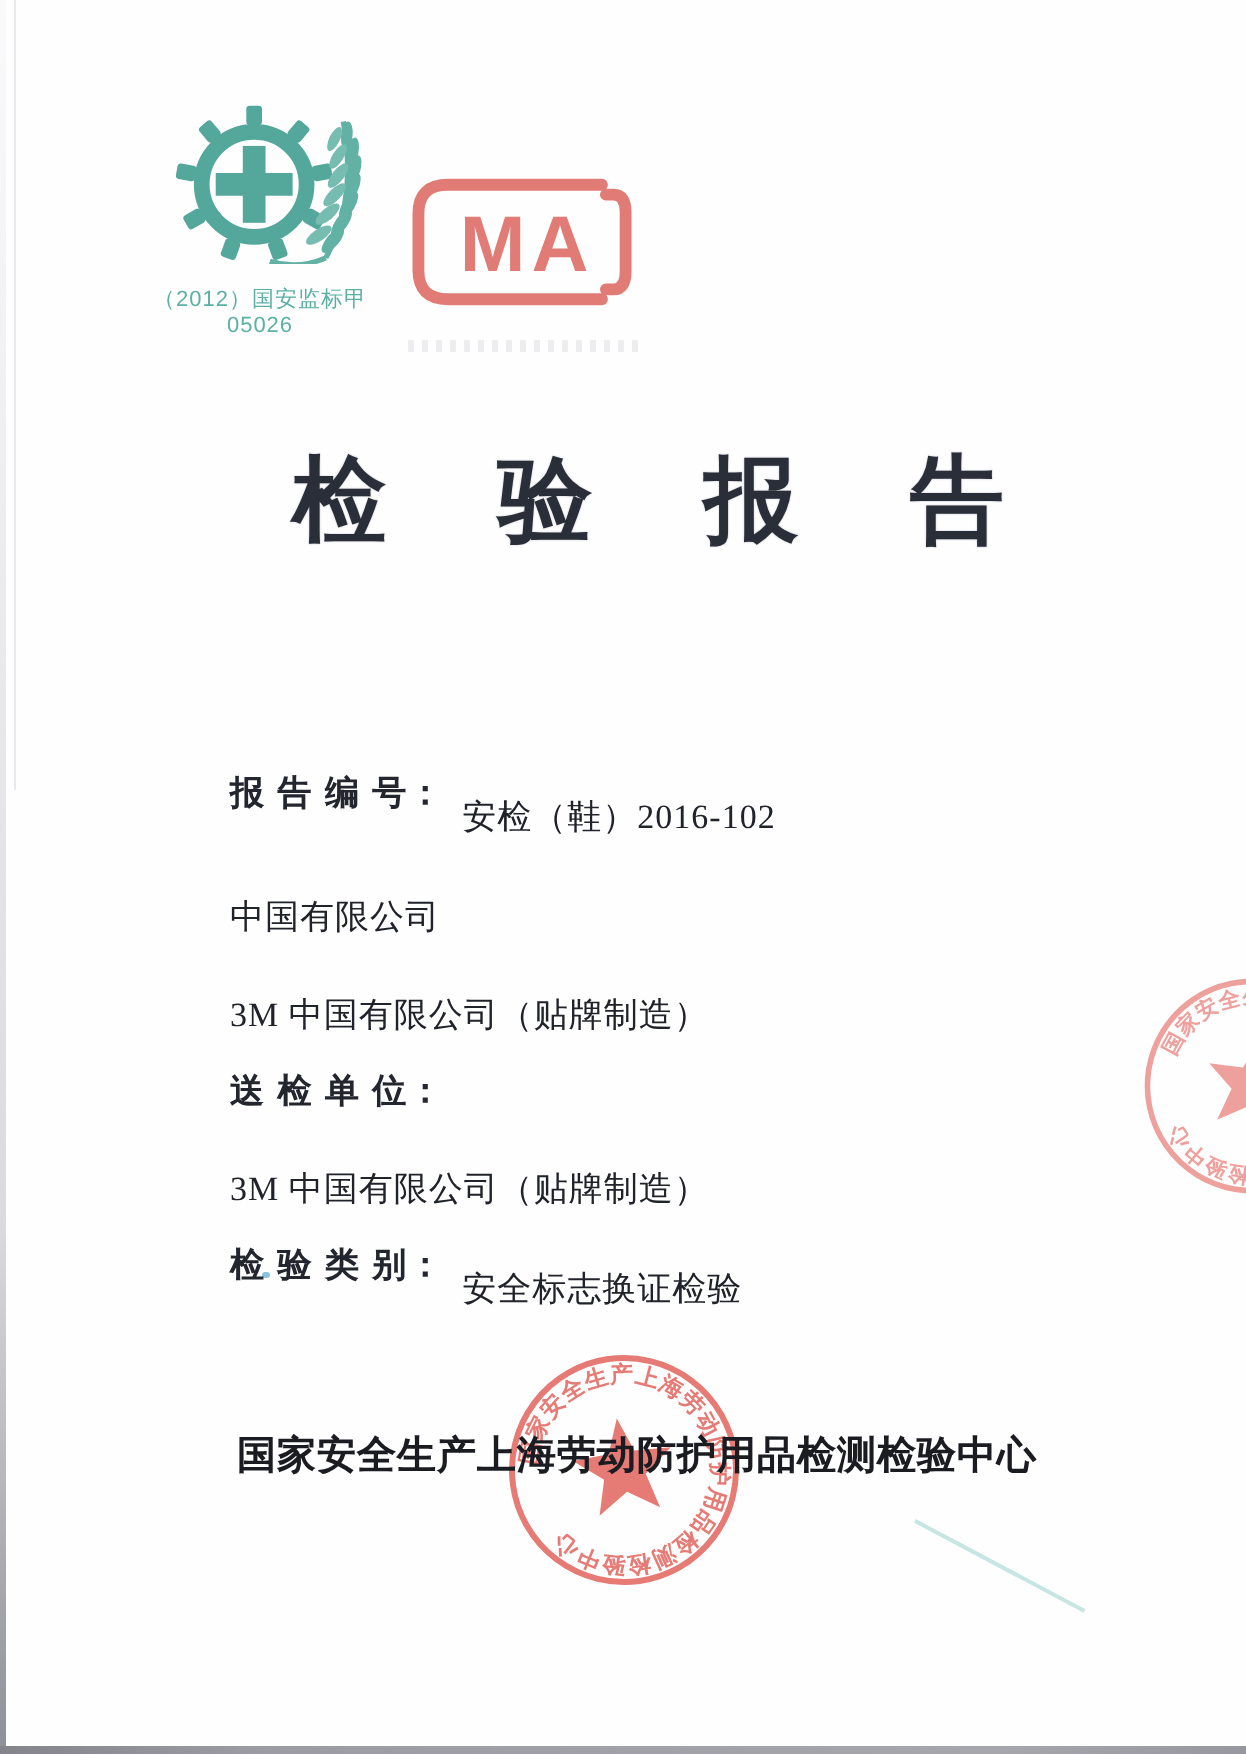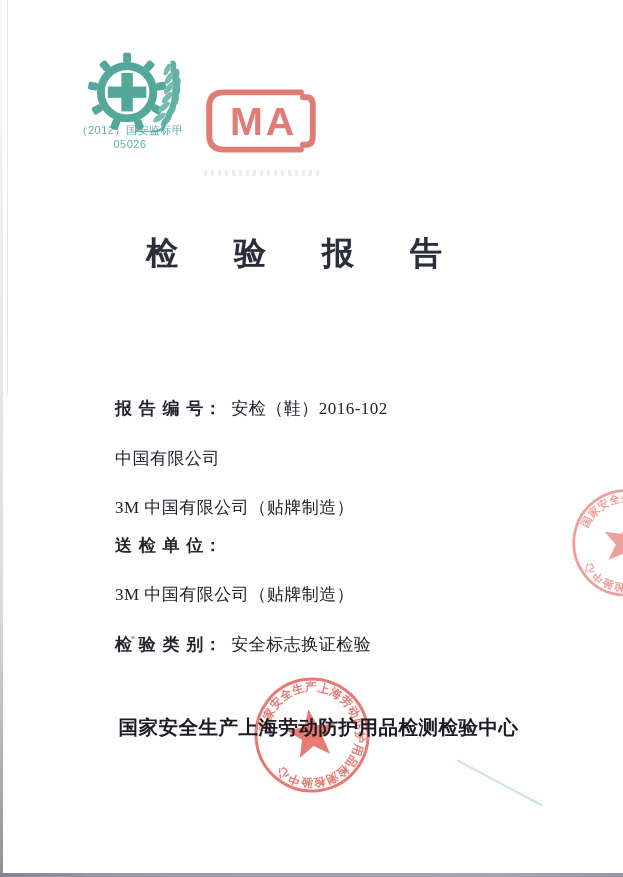--- a/index.html
+++ b/index.html
@@ -17,41 +17,41 @@
     background:linear-gradient(to bottom,rgba(170,170,178,0.05),rgba(150,150,158,0.35) 70%,#8f9097);}
   .edge-left-line{position:absolute;left:7px;top:0;width:1px;height:45%;
     background:rgba(205,205,210,0.45);}
   .speck{position:absolute;left:131px;top:636px;width:4px;height:3px;
     background:rgba(110,180,210,0.8);border-radius:2px;}
   .scratch{position:absolute;left:452px;top:782px;width:96px;height:1.5px;
     background:rgba(110,195,185,0.4);transform:rotate(28deg);}
   
   .emblem-green{position:absolute;left:86px;top:48px;width:118px;height:84px;opacity:0.92;}
   .emblem-caption{
-    position:absolute;left:62px;top:123px;width:136px;
+    position:absolute;left:62px;top:142px;width:136px;
     text-align:center;font-family:"Liberation Sans",sans-serif;
     font-size:11px;letter-spacing:0.5px;color:#4ba79a;opacity:0.9;
   }
   .cma{position:absolute;left:200px;top:84px;width:124px;height:74px;opacity:0.88;}
   .cma-faint{position:absolute;left:204px;top:170px;width:116px;height:6px;opacity:0.3;
     background:repeating-linear-gradient(90deg,#c4c4ca 0 3px,transparent 3px 7px);}
   
   .title{
-    position:absolute;left:146px;top:236px;
-    font-size:32px;font-weight:bold;color:#2a2e39;
+    position:absolute;left:146px;top:226px;
+    font-size:47px;font-weight:bold;color:#2a2e39;
     letter-spacing:56px;white-space:nowrap;line-height:1.1;
     font-family:"Liberation Serif",serif;
     text-shadow:0 0 1px rgba(42,46,57,0.35);
   }
   
   .fields{
     position:absolute;left:115px;top:387px;
     display:flex;flex-direction:column;gap:17px;
   }
-  .frow{display:flex;align-items:flex-end;font-size:17px;line-height:20.5px;color:#20232a;white-space:nowrap;}
+  .frow{display:flex;align-items:flex-start;font-size:17px;line-height:20.5px;color:#20232a;white-space:nowrap;}
   .flabel{
     font-family:"Liberation Sans",sans-serif;
     font-weight:600;letter-spacing:1px;margin-right:9px;color:#23262e;
   }
   .fvalue{font-family:"Liberation Serif",serif;letter-spacing:0.5px;margin-top:12px;}
   
   .footer-org{
     position:absolute;left:0;top:714px;width:100%;
     text-align:center;padding-left:14px;box-sizing:border-box;
     font-family:"Liberation Sans",sans-serif;

